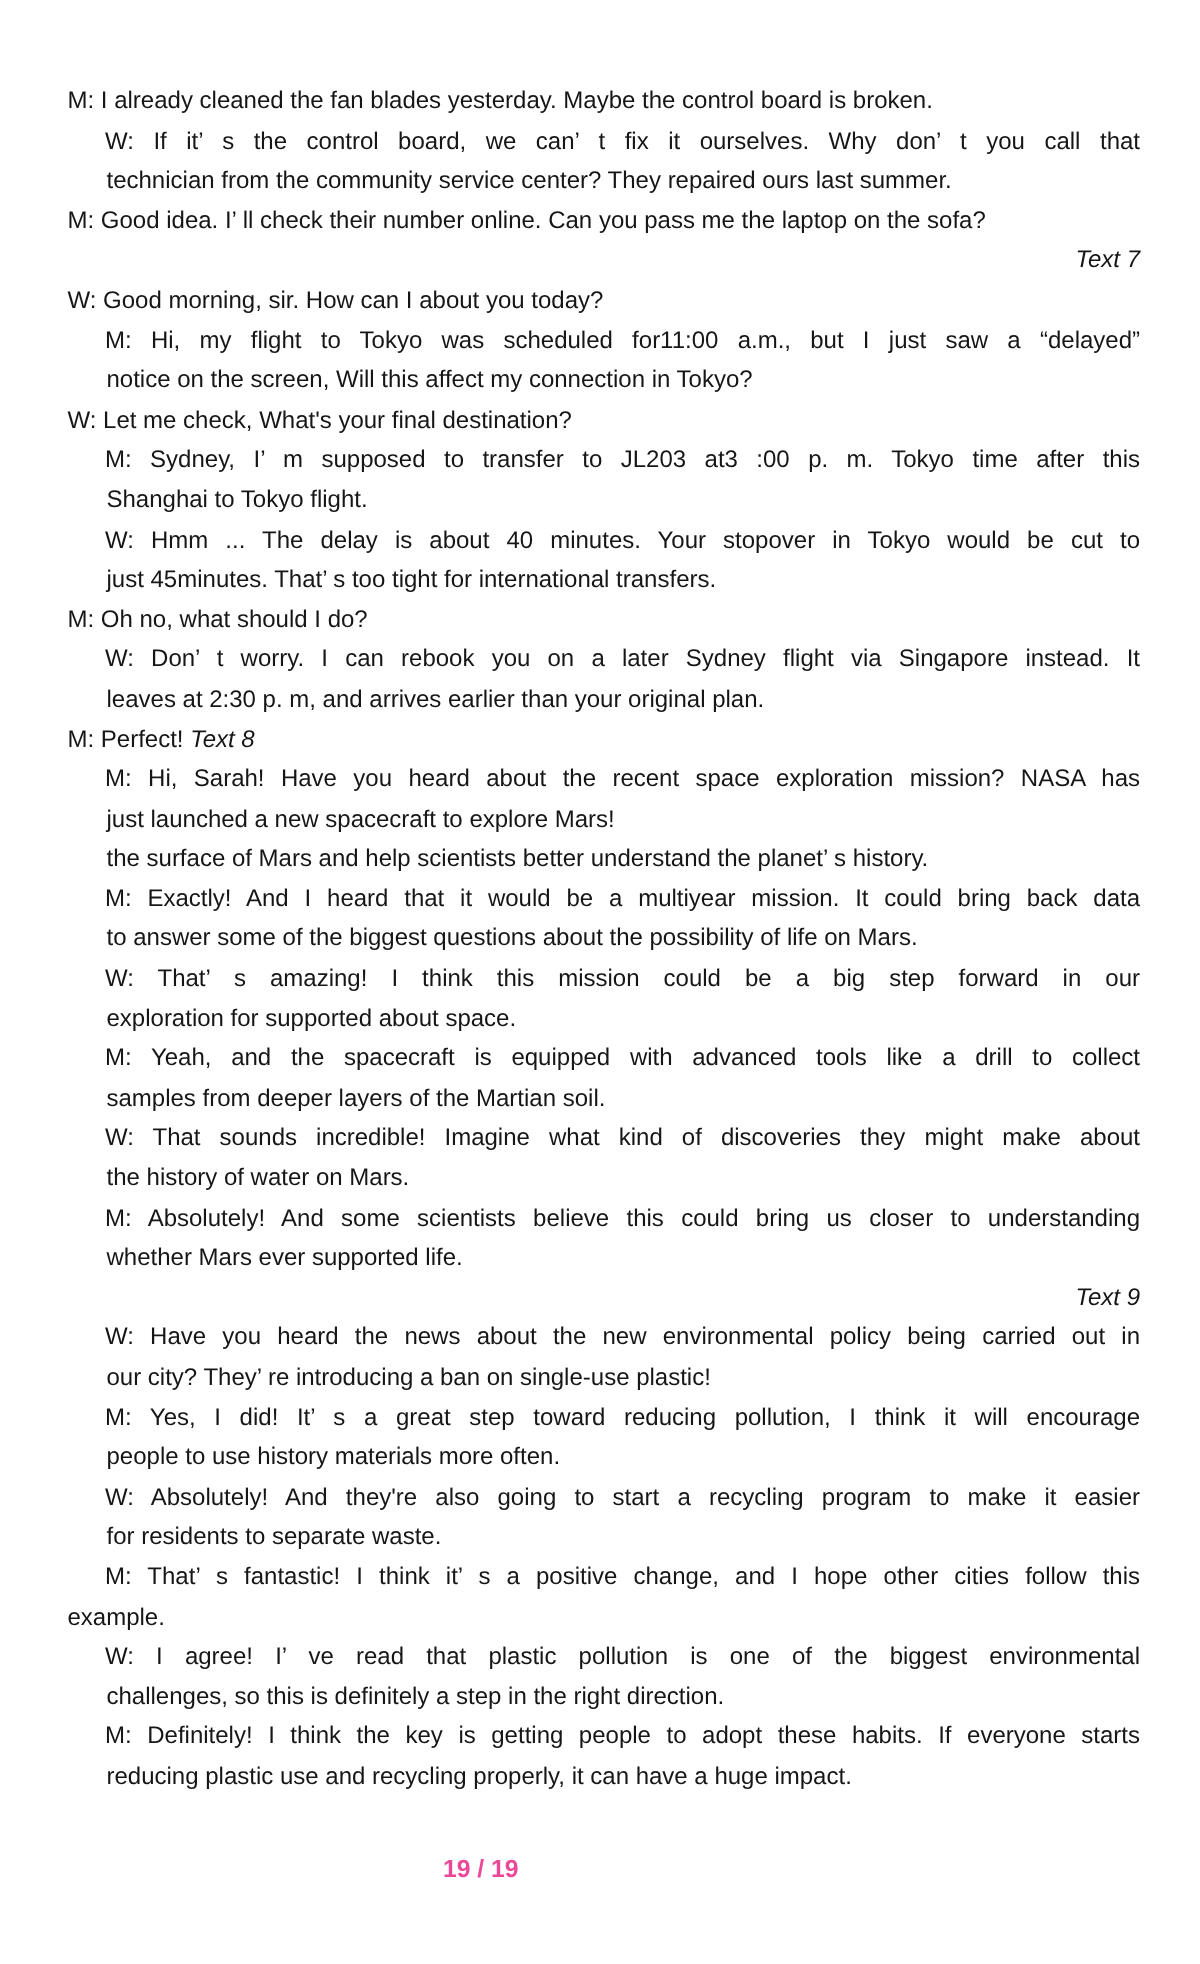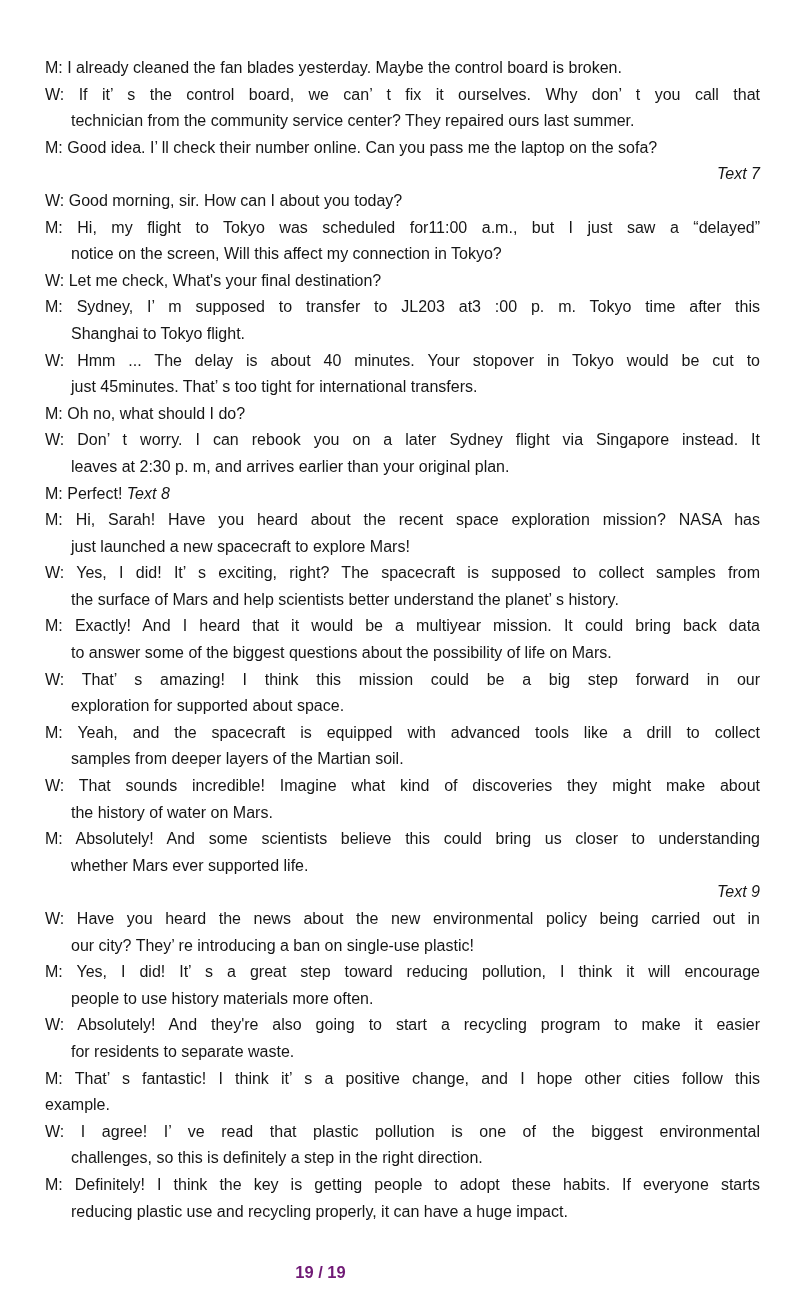--- a/index.html
+++ b/index.html
@@ -31,34 +31,35 @@
     text-align: left;
     letter-spacing: 0px;
   }
   .line.indent {
     padding-left: 26px;
   }
   .line.justify {
     text-align: justify;
     text-align-last: justify;
     text-justify: inter-word;
+    margin-left: 25px;
   }
   .line.italic {
     font-style: italic;
     text-align: right;
   }
   .line i {
     font-style: italic;
   }
   .page-number {
     margin-top: 38px;
     text-align: center;
     font-size: 16.5px;
     font-weight: 600;
-    color: #701a75;
+    color: #ec4899;
   }
 </style>
 </head>
 <body>
 
 <div class="page">
   <div class="transcript" id="lines-container">
       <div class="line"><span>M: I already cleaned the fan blades yesterday. Maybe the control board is broken.</span></div>
       <div class="line justify"><span>W: If it’ s the control board, we can’ t fix it ourselves. Why don’ t you call that</span></div>
       <div class="line indent"><span>technician from the community service center? They repaired ours last summer.</span></div>
@@ -71,21 +72,20 @@
       <div class="line justify"><span>M: Sydney, I’ m supposed to transfer to JL203 at3 :00 p. m. Tokyo time after this</span></div>
       <div class="line indent"><span>Shanghai to Tokyo flight.</span></div>
       <div class="line justify"><span>W: Hmm ... The delay is about 40 minutes. Your stopover in Tokyo would be cut to</span></div>
       <div class="line indent"><span>just 45minutes. That’ s too tight for international transfers.</span></div>
       <div class="line"><span>M: Oh no, what should I do?</span></div>
       <div class="line justify"><span>W: Don’ t worry. I can rebook you on a later Sydney flight via Singapore instead. It</span></div>
       <div class="line indent"><span>leaves at 2:30 p. m, and arrives earlier than your original plan.</span></div>
       <div class="line"><span>M: Perfect! </span><i>Text 8</i></div>
       <div class="line justify"><span>M: Hi, Sarah! Have you heard about the recent space exploration mission? NASA has</span></div>
       <div class="line indent"><span>just launched a new spacecraft to explore Mars!</span></div>
-      <div class="line justify"><span>W: Yes, I did! It’ s exciting, right? The spacecraft is supposed to collect samples from</span></div>
       <div class="line indent"><span>the surface of Mars and help scientists better understand the planet’ s history.</span></div>
       <div class="line justify"><span>M: Exactly! And I heard that it would be a multiyear mission. It could bring back data</span></div>
       <div class="line indent"><span>to answer some of the biggest questions about the possibility of life on Mars.</span></div>
       <div class="line justify"><span>W: That’ s amazing! I think this mission could be a big step forward in our</span></div>
       <div class="line indent"><span>exploration for supported about space.</span></div>
       <div class="line justify"><span>M: Yeah, and the spacecraft is equipped with advanced tools like a drill to collect</span></div>
       <div class="line indent"><span>samples from deeper layers of the Martian soil.</span></div>
       <div class="line justify"><span>W: That sounds incredible! Imagine what kind of discoveries they might make about</span></div>
       <div class="line indent"><span>the history of water on Mars.</span></div>
       <div class="line justify"><span>M: Absolutely! And some scientists believe this could bring us closer to understanding</span></div>

